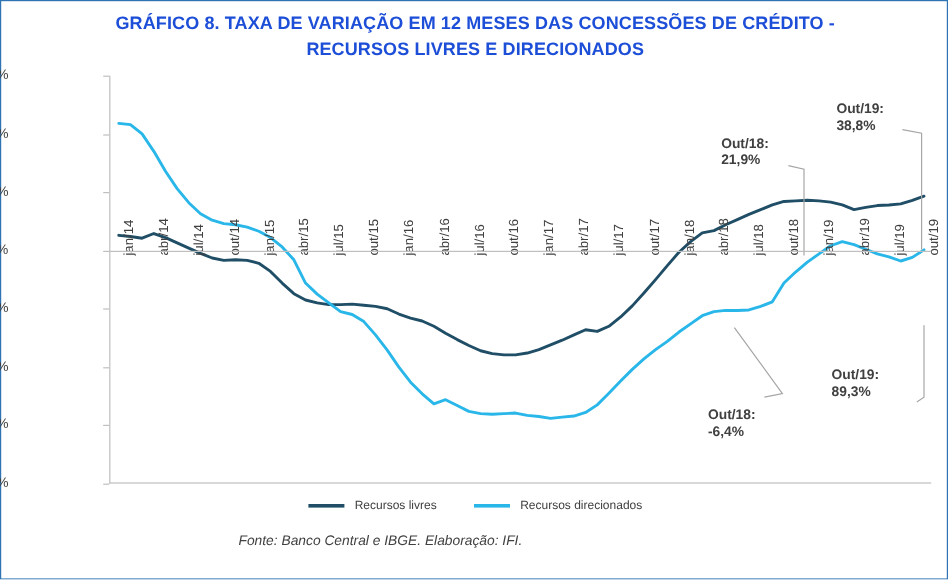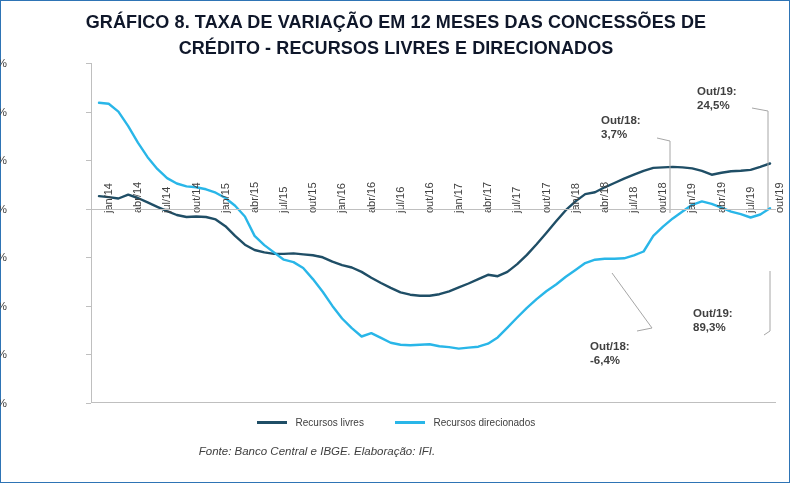--- a/index.html
+++ b/index.html
@@ -20,23 +20,23 @@
     box-sizing: border-box;
     border: 1px solid #2e74b5;
     background: #ffffff;
   }
   #chart-title {
     position: absolute;
     left: 70px;
     top: 8px;
     width: 650px;
     text-align: center;
-    font-size: 18px;
+    font-size: 15px;
     font-weight: bold;
-    color: #0f172a;
+    color: #1d4ed8;
     line-height: 1.45;
     letter-spacing: 0.1px;
   }
   #plot-area {
     position: absolute;
     left: 90px;
     top: 62px;
     width: 685px;
     height: 340px;
     border-left: 1px solid #bfbfbf;
@@ -154,26 +154,26 @@
         <path d="M 565 75 L 578 78 L 578 150"></path>
         <path d="M 660 45 L 676 48 L 676 145"></path>
         <path d="M 545 268 L 560 265 L 520 210"></path>
         <path d="M 672 272 L 678 268 L 678 208"></path>
       </g>
     </svg>
   </div>
 
   <div class="ann" id="ann-livres-out18" style="left:600px; top:112px;">
     <span>Out/18:</span>
-    <span class="l2">3,7%</span>
+    <span class="l2">21,9%</span>
   </div>
 
   <div class="ann" id="ann-livres-out19" style="left:696px; top:83px;">
     <span>Out/19:</span>
-    <span class="l2">24,5%</span>
+    <span class="l2">38,8%</span>
   </div>
 
   <div class="ann" id="ann-dir-out18" style="left:589px; top:338px;">
     <span>Out/18:</span>
     <span class="l2">-6,4%</span>
   </div>
 
   <div class="ann" id="ann-dir-out19" style="left:692px; top:305px;">
     <span>Out/19:</span>
     <span class="l2">89,3%</span>

